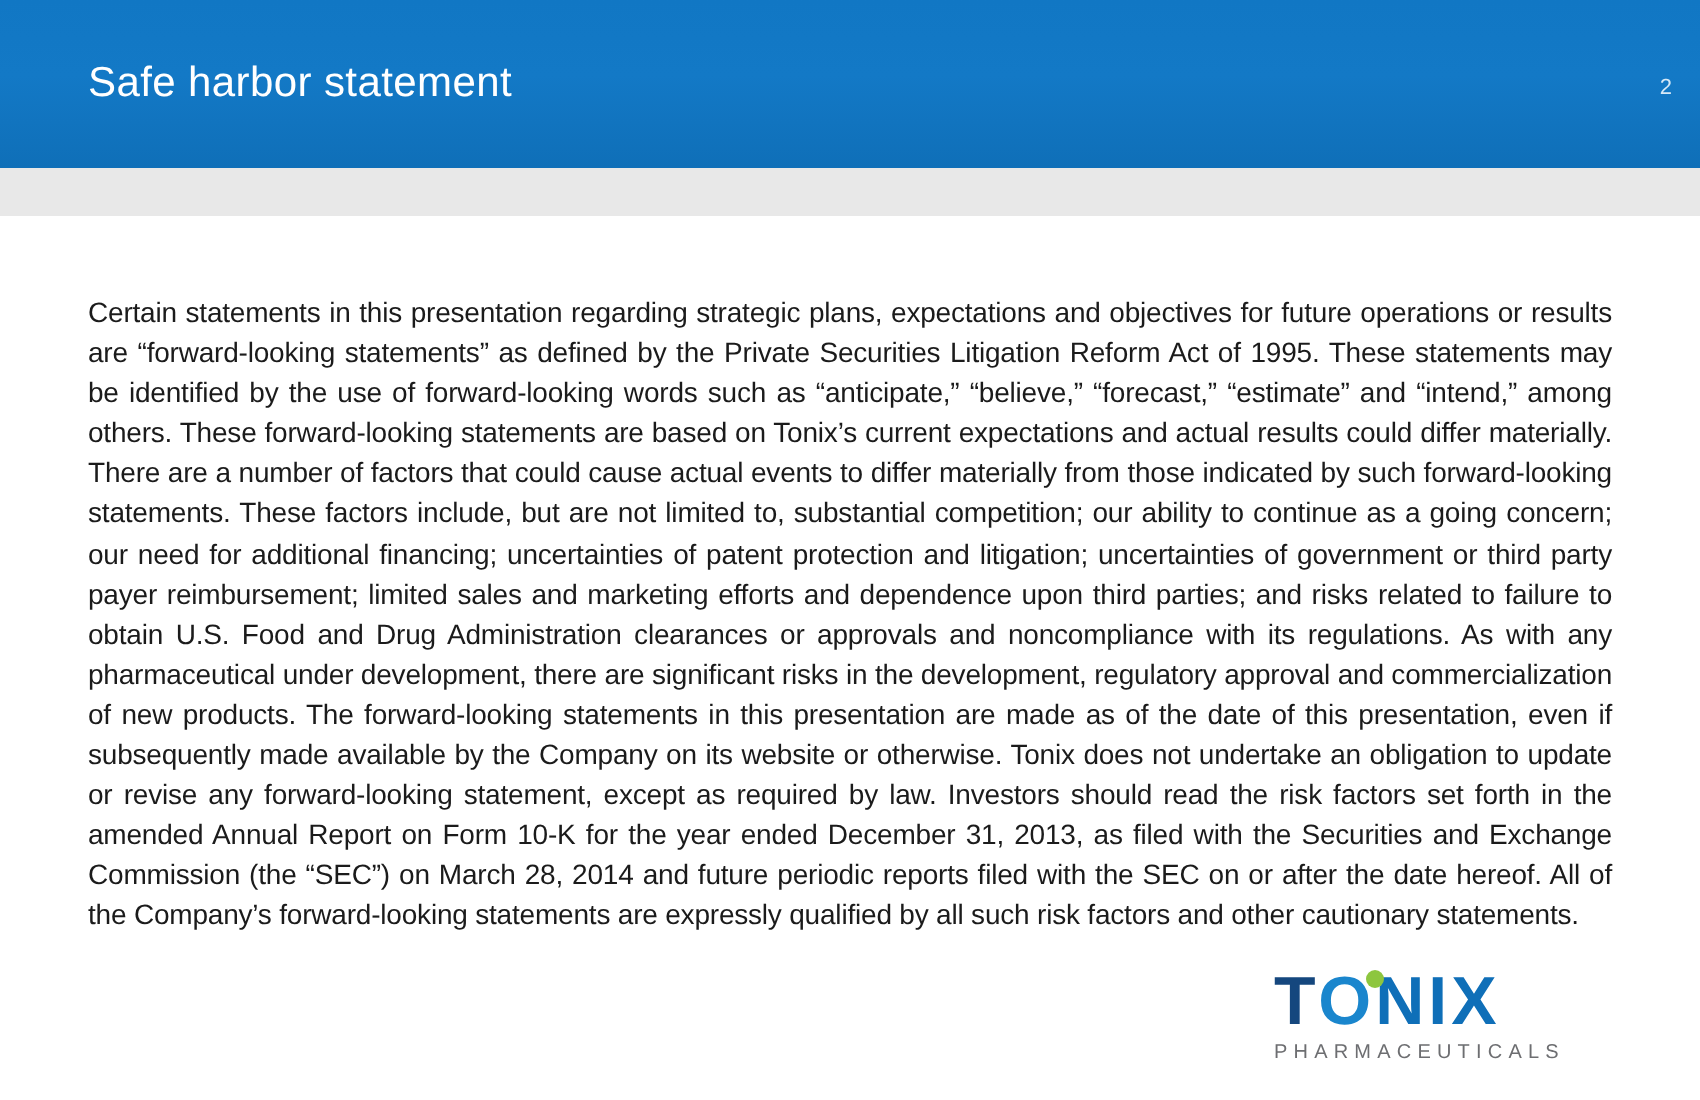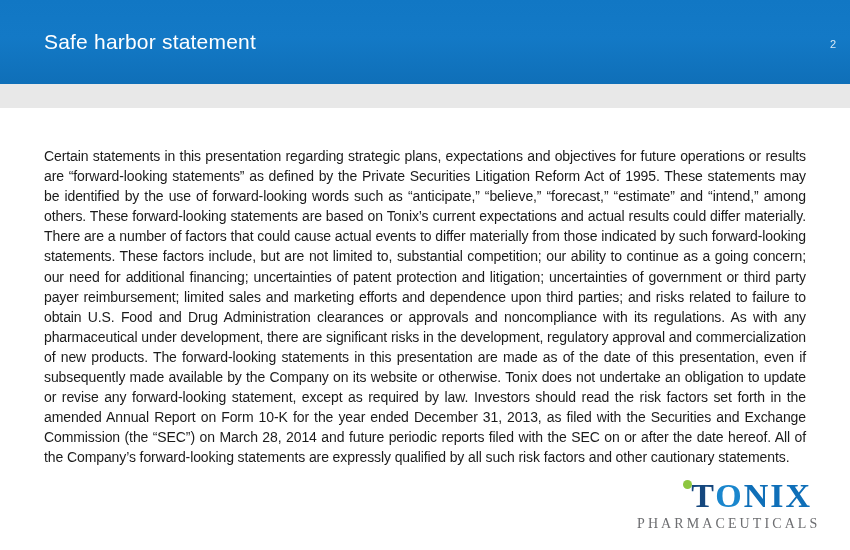--- a/index.html
+++ b/index.html
@@ -73,41 +73,40 @@
     text-align: justify;
     text-justify: inter-word;
     font-stretch: condensed;
     letter-spacing: -0.1px;
   }
   .logo {
     position: absolute;
     right: 38px;
     bottom: 18px;
     width: 175px;
-    text-align: right;
+    text-align: left;
     user-select: none;
-    font-family: Liberation Serif, serif;
   }
   .logo-word {
     font-size: 34px;
     font-weight: 700;
     letter-spacing: 2px;
     line-height: 36px;
     color: #0f6fb8;
     display: block;
   }
   .logo-word .dark {
     color: #15477e;
   }
   .logo-word .mid {
     color: #1a86cd;
   }
   .logo-sub {
     display: block;
-    font-size: 14px;
+    font-size: 10px;
     letter-spacing: 3.1px;
     color: #6d6e71;
     margin-top: 2px;
     font-weight: 400;
   }
   .logo-dot {
     position: absolute;
     left: 46px;
     top: 2px;
     width: 9px;

